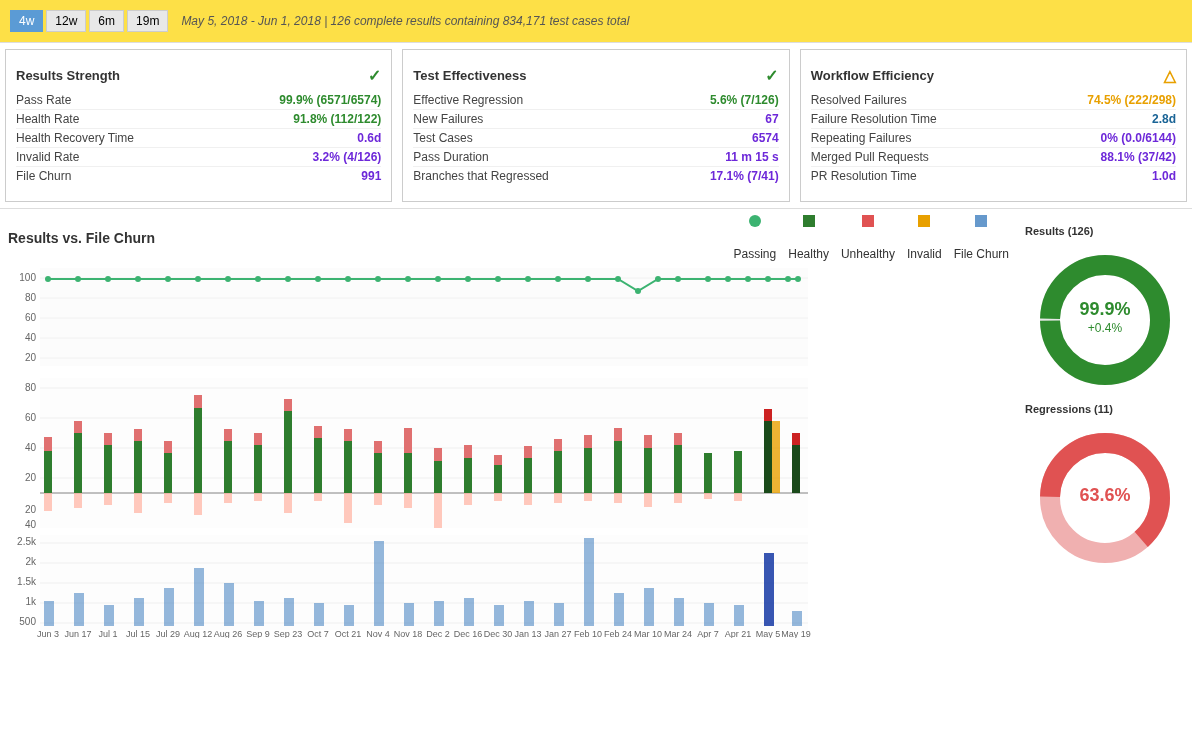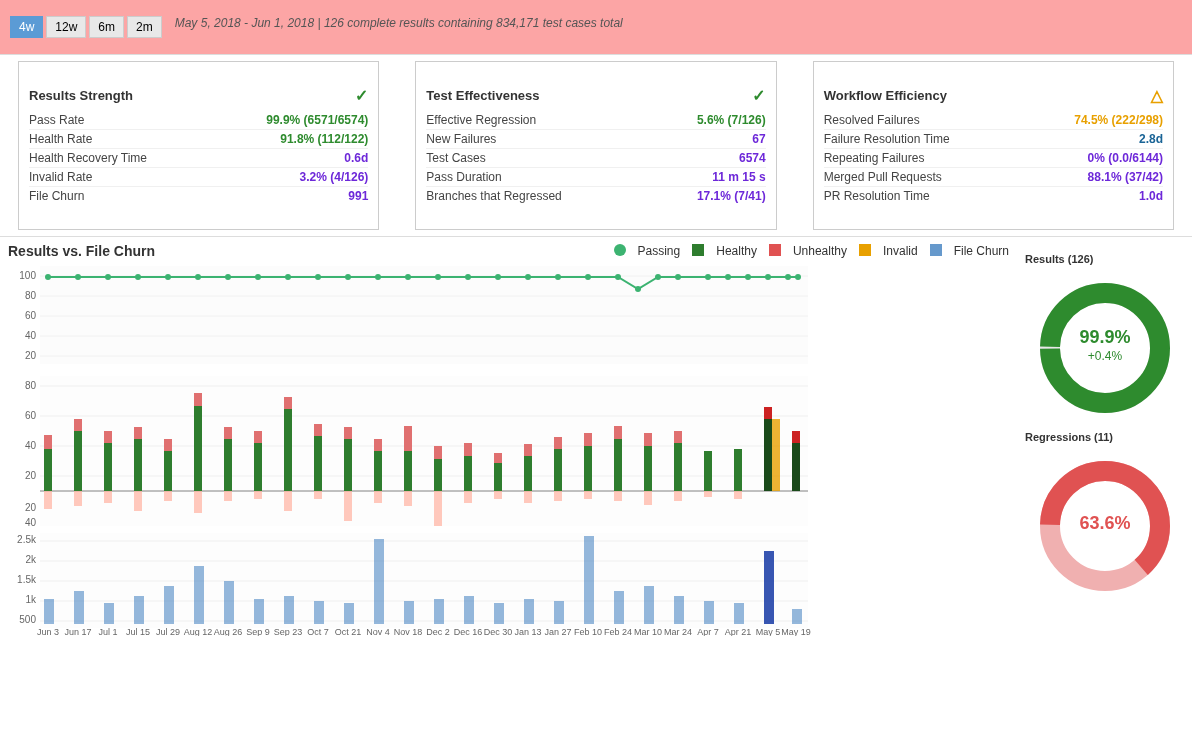--- a/index.html
+++ b/index.html
@@ -1,60 +1,60 @@
 <!DOCTYPE html>
 <html><head>
   <meta charset="utf-8">
   <style>
     * { box-sizing: border-box; margin: 0; padding: 0; }
     body { font-family: Arial, sans-serif; font-size: 12px; background: #fff; color: #333; }
     
-    .top-bar { display: flex; align-items: flex-start; padding: 16px 10px; border-bottom: 1px solid #ddd; background: #fca5a5; }
+    .top-bar { display: flex; align-items: center; padding: 10px 10px; border-bottom: 1px solid #ddd; background: #fde047; }
     .time-btn { padding: 3px 8px; margin-right: 3px; border: 1px solid #ccc; background: #e8e8e8; cursor: pointer; font-size: 12px; }
     .time-btn.active { background: #5b9bd5; color: #fff; border-color: #5b9bd5; }
     .date-info { margin-left: 10px; color: #555; font-size: 12px; font-style: italic; }
     
     .cards-row { display: flex; gap: 0; border-bottom: 1px solid #ddd; }
-    .card { flex: 1; border: 1px solid #ccc; margin: 6px 18px; padding: 24px 10px; }
+    .card { flex: 1; border: 1px solid #ccc; margin: 6px 5px; padding: 16px 10px; }
     .card-header { display: flex; justify-content: space-between; align-items: center; margin-bottom: 6px; font-weight: bold; font-size: 13px; }
     .card-header .icon-check { color: #2e8b2e; font-size: 16px; }
     .card-header .icon-warn { color: #e8a000; font-size: 16px; }
     .card-row { display: flex; justify-content: space-between; padding: 2px 0; border-bottom: 1px solid #f0f0f0; }
     .card-row:last-child { border-bottom: none; }
     .card-label { color: #444; }
     .card-value { font-weight: bold; }
     .val-green { color: #2e8b2e; }
     .val-orange { color: #e8a000; }
     .val-blue { color: #1a6496; }
     .val-black { color: #6d28d9; }
     
     .main-area { display: flex; }
     .chart-area { flex: 1; padding: 0 8px; }
     .right-panel { width: 175px; padding: 8px; }
     
     .chart-legend { display: flex; align-items: center; gap: 12px; padding: 6px 0 2px 0; font-size: 12px; }
-    .legend-item { display: flex; gap: 12px; }
+    .legend-item { display: flex; align-items: center; gap: 20px; flex-direction: column; }
     .legend-dot { width: 12px; height: 12px; border-radius: 50%; }
     .legend-sq { width: 12px; height: 12px; }
     
     .chart-title { font-weight: bold; font-size: 14px; padding: 6px 0 2px 0; }
     
     svg { display: block; }
     
     .right-title { font-weight: bold; font-size: 11px; margin-bottom: 4px; margin-top: 8px; }
     .donut-container { display: flex; justify-content: center; align-items: center; margin: 8px 0; }
   </style>
 </head>
 <body>
 
 <div class="top-bar">
   <button class="time-btn active">4w</button>
   <button class="time-btn">12w</button>
   <button class="time-btn">6m</button>
-  <button class="time-btn">2m</button>
+  <button class="time-btn">19m</button>
   <span class="date-info">May 5, 2018 - Jun 1, 2018 | 126 complete results containing 834,171 test cases total</span>
 </div>
 
 <div class="cards-row">
 
   <div class="card">
     <div class="card-header">
       <span>Results Strength</span>
       <span class="icon-check">✓</span>
     </div>

